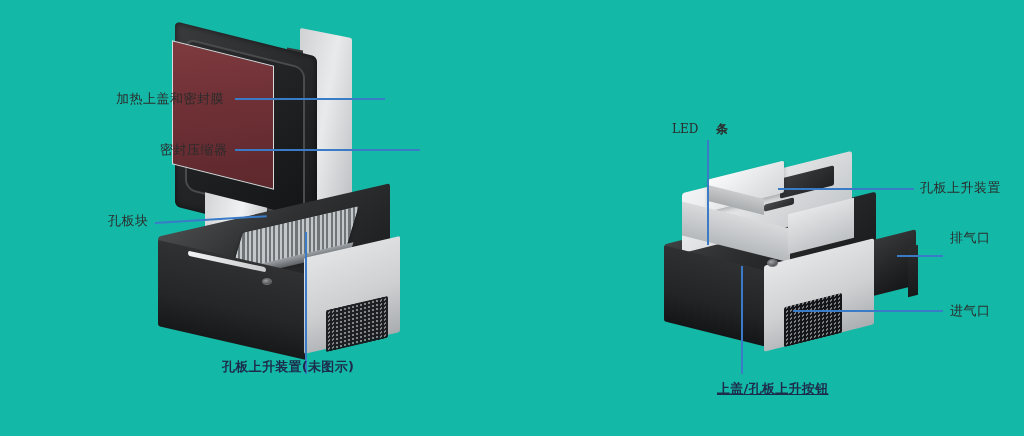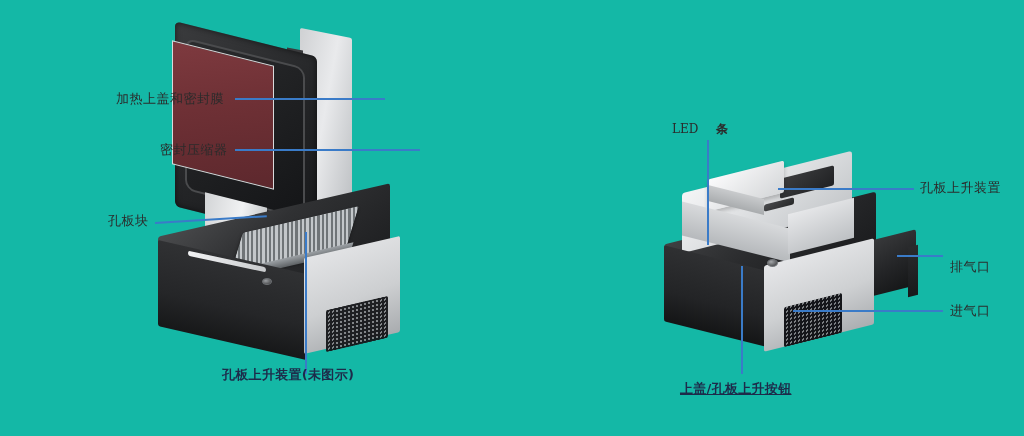--- a/index.html
+++ b/index.html
@@ -320,21 +320,21 @@
   <div class="label" style="left:116px; top:92px;">加热上盖和密封膜</div>
   <div class="lead-h" style="left:235px; top:98px; width:150px;"></div>
 
   <div class="label" style="left:160px; top:143px;">密封压缩器</div>
   <div class="lead-h" style="left:235px; top:149px; width:185px;"></div>
 
   <div class="label" style="left:108px; top:214px;">孔板块</div>
   <div class="lead-slope" style="left:155px; top:222px; width:112px; transform:rotate(-3.5deg);"></div>
 
   <div class="lead-v" style="left:305px; top:232px; height:142px;"></div>
-  <div class="caption" style="left:222px; top:368px;">孔板上升装置(未图示)</div>
+  <div class="caption" style="left:222px; top:360px;">孔板上升装置(未图示)</div>
 
   <div id="dev-right">
     <div class="r-base-top"></div>
     <div class="r-led-slot"></div>
     <div class="r-exhaust"></div>
     <div class="r-exhaust-side"></div>
 
     <div class="r-lid-top"></div>
     <div class="r-lid-dark-strip"></div>
     <div class="r-lid-block"></div>
@@ -352,22 +352,22 @@
   <div class="led-label" style="left:672px; top:123px;">
     <span>LED</span>
     <span style="display:inline-block;width:10px;"></span>
     <span class="cjk">条</span>
   </div>
   <div class="lead-v" style="left:707px; top:140px; height:105px;"></div>
 
   <div class="label" style="left:920px; top:181px;">孔板上升装置</div>
   <div class="lead-h" style="left:778px; top:188px; width:136px;"></div>
 
-  <div class="label" style="left:950px; top:260px;">排气口</div>
+  <div class="label" style="left:950px; top:231px;">排气口</div>
   <div class="lead-h" style="left:897px; top:255px; width:46px;"></div>
 
   <div class="label" style="left:950px; top:304px;text-align:center;">进气口</div>
   <div class="lead-h" style="left:793px; top:310px; width:150px;"></div>
 
   <div class="lead-v" style="left:741px; top:266px; height:108px;"></div>
-  <div class="caption underlined" style="left:680px; top:382px;">上盖/孔板上升按钮</div>
+  <div class="caption underlined" style="left:717px; top:382px;">上盖/孔板上升按钮</div>
 
 </div>
 
 </body></html>

